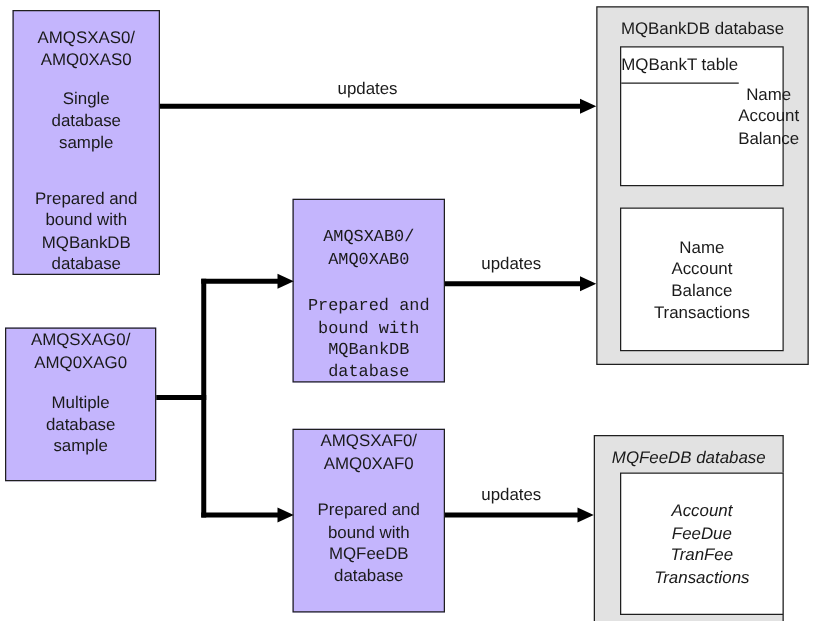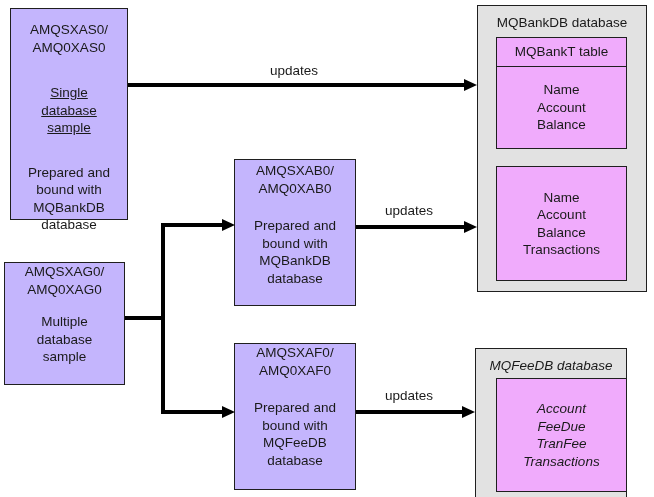--- a/index.html
+++ b/index.html
@@ -37,25 +37,25 @@
     box-sizing: border-box;
   }
   .db-title {
     text-align: center;
     padding-top: 8px;
     white-space: pre-line;
   }
   
   .tbl {
     position: absolute;
-    background: #f0abfc;
+    background: #ffffff;
     border: 1.5px solid #1f1f1f;
     box-sizing: border-box;
     display: flex;
-    flex-direction: column;
+    flex-direction: row;
   }
   .tbl-h {
     height: 27.5px;
     border-bottom: 1.5px solid #1f1f1f;
     display: flex;
     align-items: center;
     justify-content: center;
     flex: none;
   }
   .tbl-f {
@@ -93,38 +93,38 @@
   }
 </style>
 </head>
 <body>
 
 <div class="canvas">
 
   <div class="pbox" style="left:10px; top:8px; width:118px; height:212px; padding-top:12px;">
     <div class="seg">AMQSXAS0/
 AMQ0XAS0</div>
-    <div class="seg" style="margin-top:28px;text-decoration:underline;">Single
+    <div class="seg" style="margin-top:14px;">Single
 database
 sample</div>
     <div class="seg" style="margin-top:27px;">Prepared and
 bound with
 MQBankDB
 database</div>
   </div>
 
   <div class="pbox" style="left:4px; top:262px; width:121px; height:123px; ">
     <div class="seg">AMQSXAG0/
 AMQ0XAG0</div>
     <div class="seg" style="margin-top:15px;">Multiple
 database
 sample</div>
   </div>
 
-  <div class="pbox" style="left:234px; top:159px; width:122px; height:147px; padding-top:2px;">
+  <div class="pbox" style="left:234px; top:159px; width:122px; height:147px; padding-top:22px;font-family:Liberation Mono, monospace;">
     <div class="seg">AMQSXAB0/
 AMQ0XAB0</div>
     <div class="seg" style="margin-top:20px;">Prepared and
 bound with
 MQBankDB
 database</div>
   </div>
 
   <div class="pbox" style="left:234px; top:343px; width:122px; height:147px; ">
     <div class="seg">AMQSXAF0/

